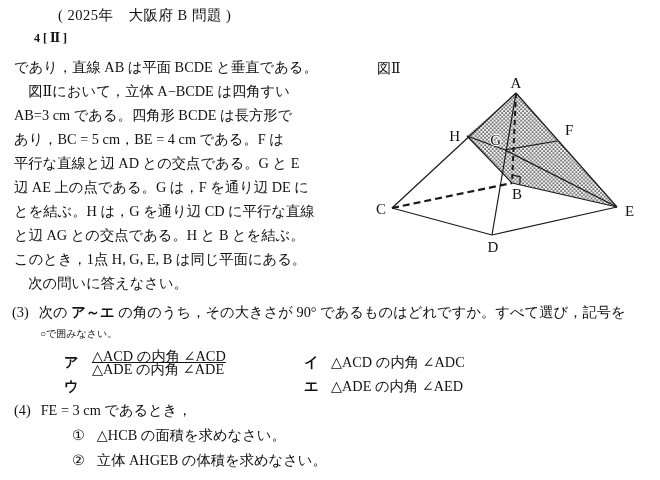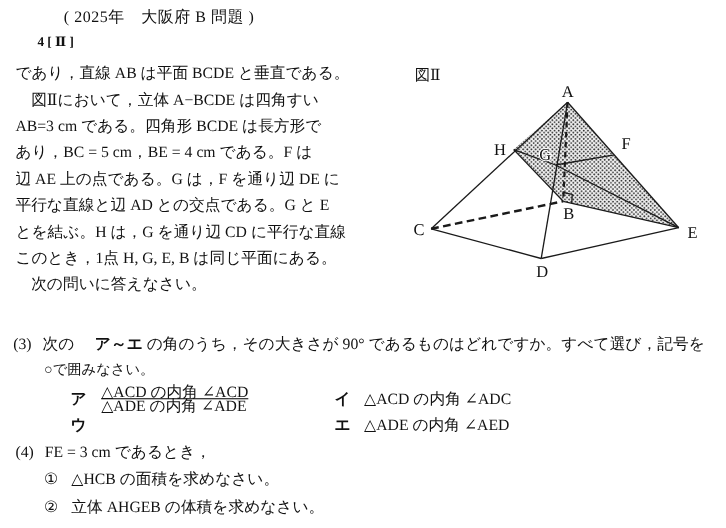--- a/index.html
+++ b/index.html
@@ -8,46 +8,47 @@
     background:#ffffff;color:#111;
     font-family:"Liberation Serif","DejaVu Serif",serif;
   }
   .abs{position:absolute;white-space:nowrap;}
   .header{left:10px;top:6px;font-size:14.5px;letter-spacing:.5px;margin-left:48px;}
   .pnum{left:14px;top:31px;font-size:12px;font-weight:bold;margin-left:20px;}
   .para{left:14px;top:55px;font-size:14.3px;line-height:24px;width:366px;}
   .para div{white-space:nowrap;}
   .fig{left:372px;top:55px;width:288px;height:212px;}
   .q3l1{left:12px;top:303px;font-size:14.3px;}
-  .q3l2{left:40px;top:327px;font-size:13px;}
+  .q3l2{left:40px;top:327px;font-size:10px;}
   .qn{display:inline-block;margin-right:10px;}
-  .bold{font-weight:bold;margin-left:15px;}
+  .bold{font-weight:bold;}
   .optrow .key{position:absolute;font-weight:bold;font-size:14.3px;}
   .optrow .txt{position:absolute;font-size:14.3px;white-space:nowrap;}
   .q4l1{left:14px;top:401px;font-size:14.3px;}
-  .sub{font-size:14.3px;}
+  .sub{font-size:14.3px;margin-left:32px;}
   .sub .skey{display:inline-block;margin-right:12px;}
   svg text{font-family:"Liberation Serif","DejaVu Serif",serif;font-size:15px;fill:#111;
     paint-order:stroke;stroke:#fff;stroke-width:2px;}
   svg text.cap{font-size:14px;stroke:none;}
 </style>
 </head>
 <body>
 
 <div class="abs header">( 2025年　大阪府 B 問題 )</div>
 <div class="abs pnum">4 [ Ⅱ ]</div>
 
 <div class="abs para">
   <div>であり，直線 AB は平面 BCDE と垂直である。</div>
   <div>　図Ⅱにおいて，立体 A−BCDE は四角すい</div>
   <div>AB=3 cm である。四角形 BCDE は長方形で</div>
   <div>あり，BC = 5 cm，BE = 4 cm である。F は</div>
+  <div>平行な直線と辺 AD との交点である。G と E</div>
   <div>辺 AE 上の点である。G は，F を通り辺 DE に</div>
-  <div>平行な直線と辺 AD との交点である。G と E</div>
   <div>とを結ぶ。H は，G を通り辺 CD に平行な直線</div>
+  <div>と辺 AG との交点である。H と B とを結ぶ。</div>
   <div>このとき，1点 H, G, E, B は同じ平面にある。</div>
   <div>　次の問いに答えなさい。</div>
 </div>
 
 <div class="abs fig">
   <svg width="288" height="212" viewBox="0 0 288 212">
     <defs>
       <pattern id="stipple" width="3.8" height="3.8" patternUnits="userSpaceOnUse">
         <rect width="3.8" height="3.8" fill="#f2f2f2"></rect>
         <circle cx="1" cy="1" r="0.85" fill="#2a2a2a"></circle>

